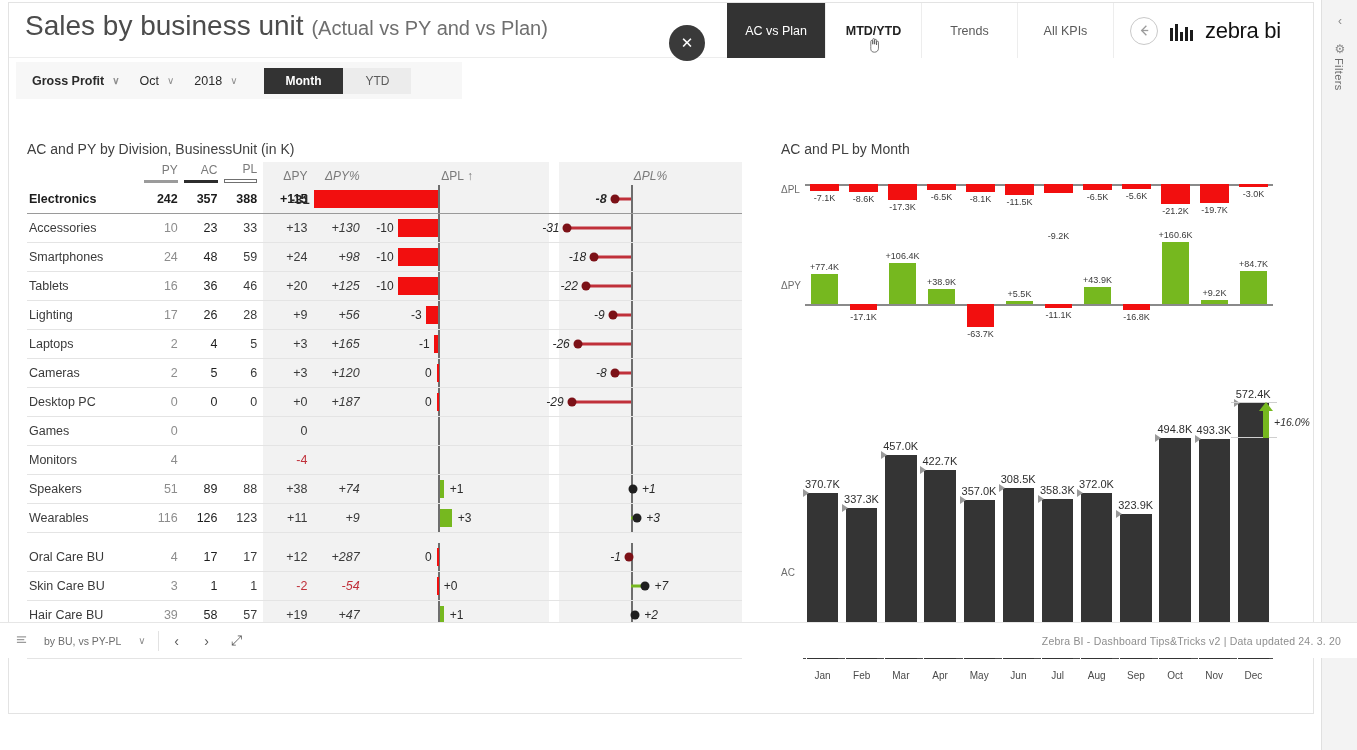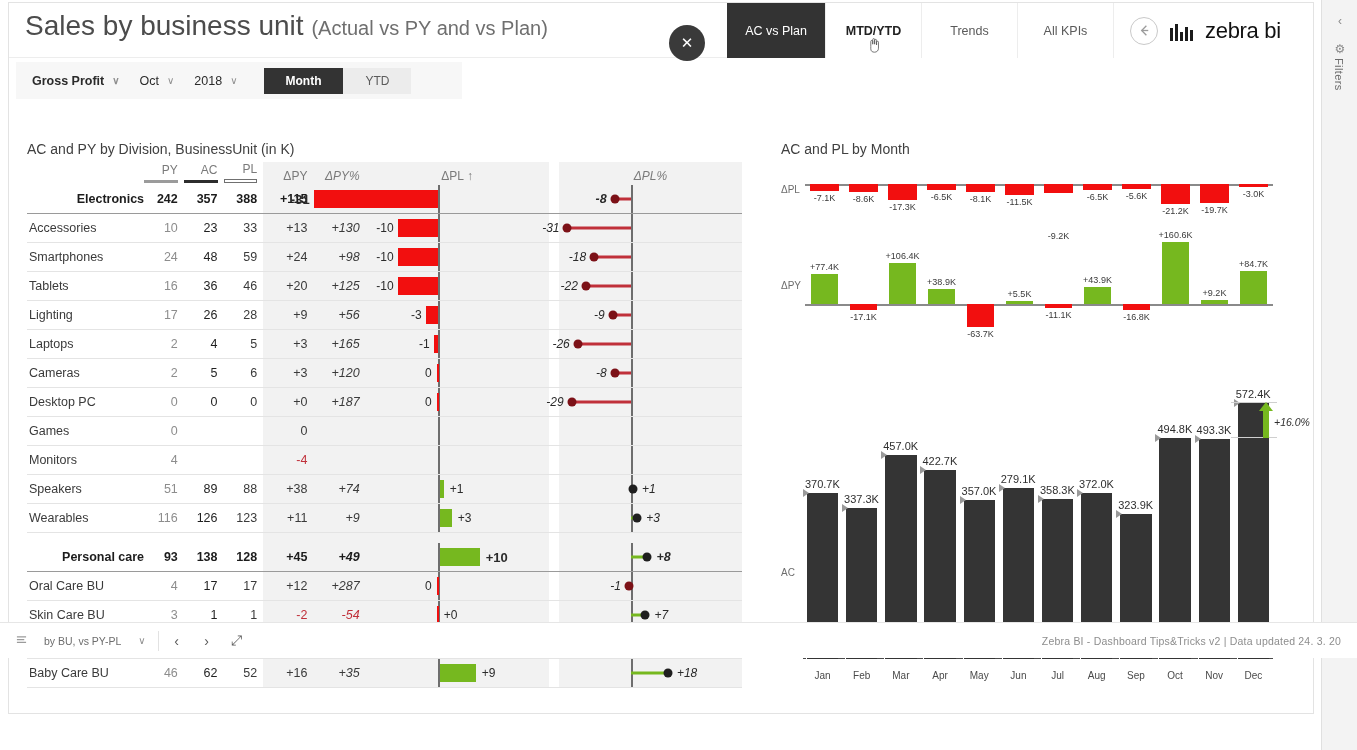--- a/index.html
+++ b/index.html
@@ -134,21 +134,21 @@
   .c-chart{ width:175px; background:#f2f2f2; position:relative; }
   .c-gap{ width:10px; background:#fff; }
 
   .hdr-rule{ display:block; height:3px; margin-top:3px; }
   .rule-py{ background:#9b9b9b; }
   .rule-ac{ background:#2d2d2d; }
   .rule-pl{ background:#ffffff; border:1px solid #707070; height:4px; }
 
   tr.row td{ border-bottom:1px solid #e4e4e4; }
   tr.grp td{ font-weight:bold; color:#1c1c1c; border-bottom:1px solid #9a9a9a; }
-  tr.grp td.c-name{ font-weight:bold;text-align:right; }
+  tr.grp td.c-name{ font-weight:bold; }
   tr.spacer td{ height:10px; border:none; background:#fff; }
   tr.spacer td.c-chart{ background:#f2f2f2; }
   tr.spacer td.c-dpy, tr.spacer td.c-dpyp{ background:#f2f2f2; }
 
   .py{ color:#8d8d8d; }
   .ac{ color:#1f1f1f; }
   .pl{ color:#3a3a3a; }
   .neg{ color:#c0303a; }
   .ital{ font-style:italic; }
 
@@ -588,44 +588,20 @@
             <td class="c-name"></td>
             <td class="c-num"></td>
             <td class="c-num"></td>
             <td class="c-num"></td>
             <td class="c-dpy"></td>
             <td class="c-dpyp"></td>
             <td class="c-chart"></td>
             <td class="c-gap"></td>
             <td class="c-chart"></td>
           </tr>
-          <tr class="row grp">
-            <td class="c-name">Personal care</td>
-            <td class="c-num py">93</td>
-            <td class="c-num ac">138</td>
-            <td class="c-num pl">128</td>
-            <td class="c-dpy">+45</td>
-            <td class="c-dpyp ital">+49</td>
-            <td class="c-chart">
-              <div style="position:relative;height:28px;">
-                <div class="axis" style="left:72px"></div>
-                <div class="bar pos-b" style="left:74px; width:40px;"></div>
-                <div class="bar-lab b" style="left:120px;">+10</div>
-              </div>
-            </td>
-            <td class="c-gap"></td>
-            <td class="c-chart">
-              <div style="position:relative;height:28px;">
-                <div class="axis" style="left:72px"></div>
-                <div class="stem pos-s" style="left:72px; width:16.4px;"></div>
-                <div class="dot pos-d" style="left:88.4px;"></div>
-                <div class="dot-lab b" style="left:97.4px;">+8</div>
-              </div>
-            </td>
-          </tr>
           <tr class="row">
             <td class="c-name">Oral Care BU</td>
             <td class="c-num py">4</td>
             <td class="c-num ac">17</td>
             <td class="c-num pl">17</td>
             <td class="c-dpy">+12</td>
             <td class="c-dpyp ital">+287</td>
             <td class="c-chart">
               <div style="position:relative;height:28px;">
                 <div class="axis" style="left:72px"></div>
@@ -805,21 +781,21 @@
         <div class="acbar-lab" style="left: 119.417px; bottom: 219.806px;">422.7K</div>
         <div class="acbar-month" style="left: 117.5px; width: 39.1667px;">Apr</div>
         <div class="acbar" style="left: 160.583px; width: 31.3333px; height: 159.46px;"></div>
         <div class="plmark" style="left: 159.583px; bottom: 28px; height: 163.46px;"></div>
         <div class="plarrow" style="left: 156.583px; bottom: 183.46px;"></div>
         <div class="acbar-lab" style="left: 158.583px; bottom: 190.46px;">357.0K</div>
         <div class="acbar-month" style="left: 156.667px; width: 39.1667px;">May</div>
         <div class="acbar" style="left: 199.75px; width: 31.3333px; height: 171.431px;"></div>
         <div class="plmark" style="left: 198.75px; bottom: 28px; height: 175.431px;"></div>
         <div class="plarrow" style="left: 195.75px; bottom: 195.431px;"></div>
-        <div class="acbar-lab" style="left: 197.75px; bottom: 202.431px;">279.1K</div>
+        <div class="acbar-lab" style="left: 197.75px; bottom: 202.431px;">308.5K</div>
         <div class="acbar-month" style="left: 195.833px; width: 39.1667px;">Jun</div>
         <div class="acbar" style="left: 238.917px; width: 31.3333px; height: 160.041px;"></div>
         <div class="plmark" style="left: 237.917px; bottom: 28px; height: 164.041px;"></div>
         <div class="plarrow" style="left: 234.917px; bottom: 184.041px;"></div>
         <div class="acbar-lab" style="left: 236.917px; bottom: 191.041px;">358.3K</div>
         <div class="acbar-month" style="left: 235px; width: 39.1667px;">Jul</div>
         <div class="acbar" style="left: 278.083px; width: 31.3333px; height: 166.16px;"></div>
         <div class="plmark" style="left: 277.083px; bottom: 28px; height: 170.16px;"></div>
         <div class="plarrow" style="left: 274.083px; bottom: 190.16px;"></div>
         <div class="acbar-lab" style="left: 276.083px; bottom: 197.16px;">372.0K</div>

